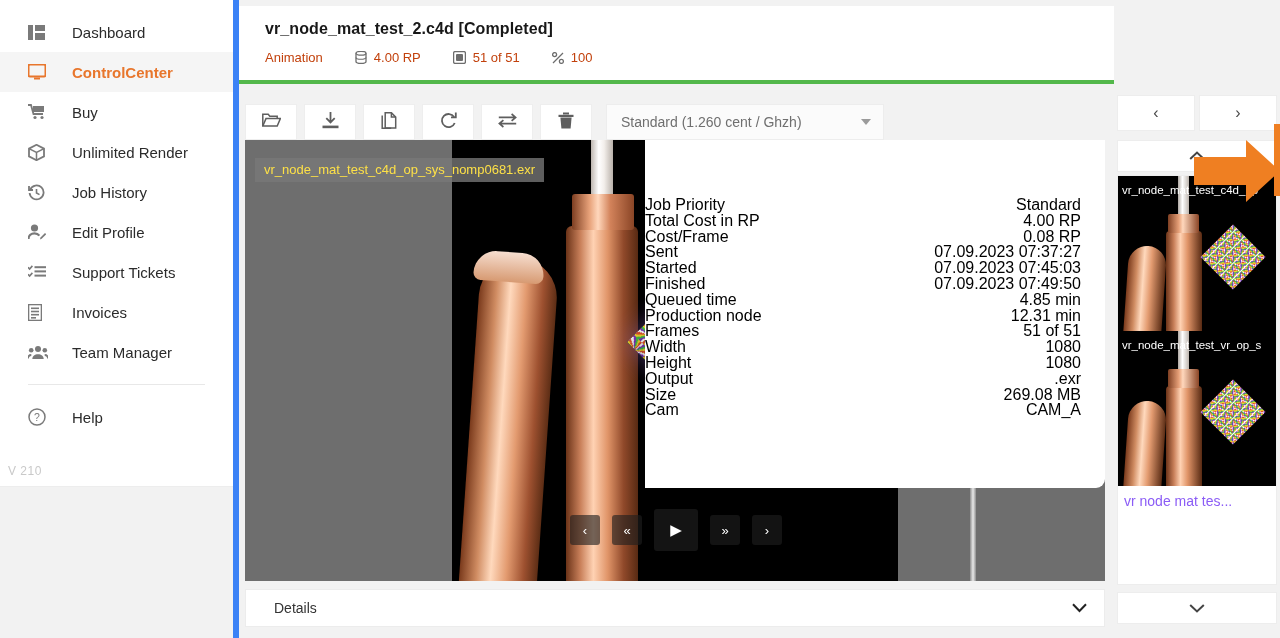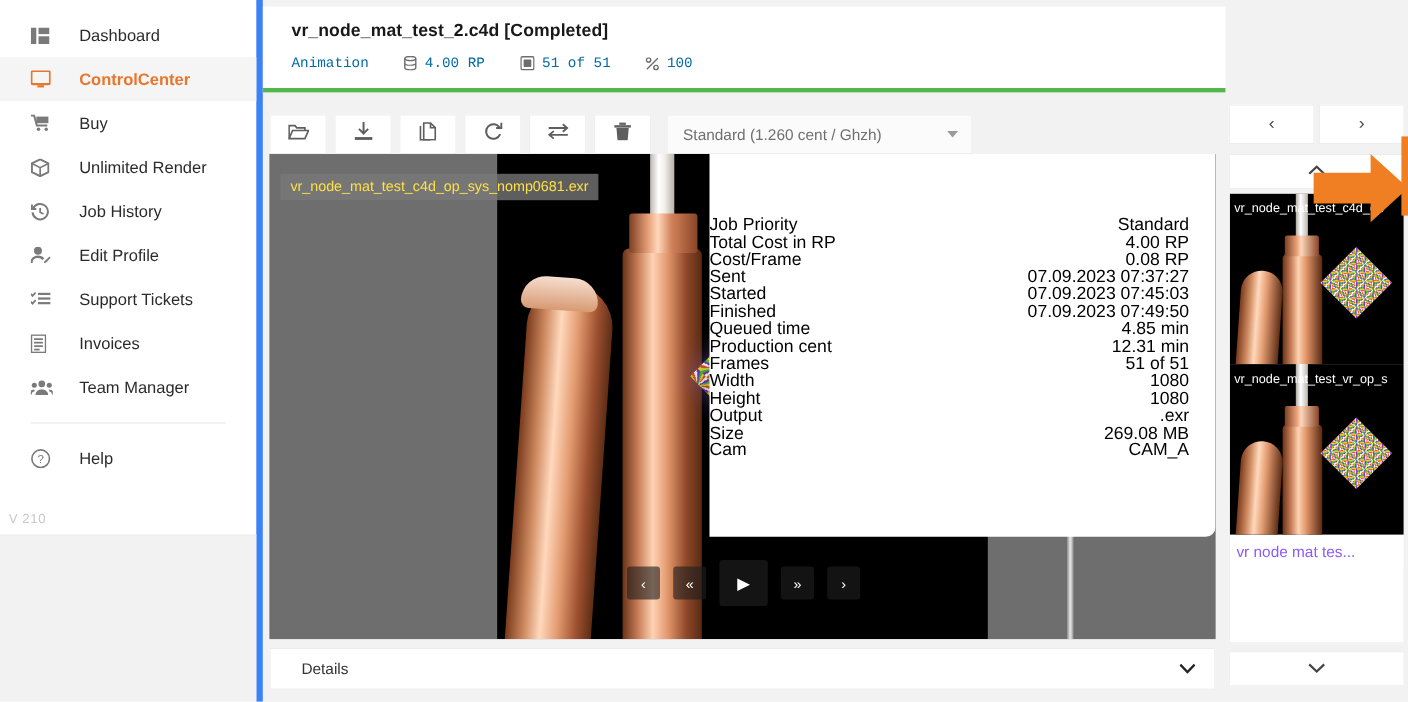--- a/index.html
+++ b/index.html
@@ -54,21 +54,21 @@
     position: relative;
     background: #ffffff;
     margin: 6px 12px 0 0;
     height: 78px;
     padding: 14px 18px 0 26px;
     border-bottom: 4px solid #53b84b;
   }
   .header .title {
     font-size: 16px; font-weight: bold; color: #181818; letter-spacing:.1px;
   }
-  .meta { display: flex; align-items: center; margin-top: 12px; font-size: 13px; color: #0369a1; font-family: Liberation Mono, monospace; }
+  .meta { display: flex; align-items: center; margin-top: 12px; font-size: 13px; color: #c2410c; }
   .meta .m { display: flex; align-items: center; margin-right: 32px; }
   .meta .m .mi { margin-right: 7px; color: #6d6d6d; display:flex; align-items:center; }
   .collapse-btn {
     position: absolute; right: 18px; top: 14px;
     width: 26px; height: 26px; color: #9a9a9a; cursor:pointer;
   }
 
   
   .toolbar {
     position:absolute; left: 6px; top: 104px;
@@ -535,21 +535,21 @@
             </div>
           <div class="r">
               <span class="k">Finished</span>
               <span class="v">07.09.2023 07:49:50</span>
             </div>
           <div class="r">
               <span class="k">Queued time</span>
               <span class="v">4.85 min</span>
             </div>
           <div class="r">
-              <span class="k">Production cent</span>
+              <span class="k">Production node</span>
               <span class="v">12.31 min</span>
             </div>
           <div class="r">
               <span class="k">Frames</span>
               <span class="v">51 of 51</span>
             </div>
           <div class="r">
               <span class="k">Width</span>
               <span class="v">1080</span>
             </div>

